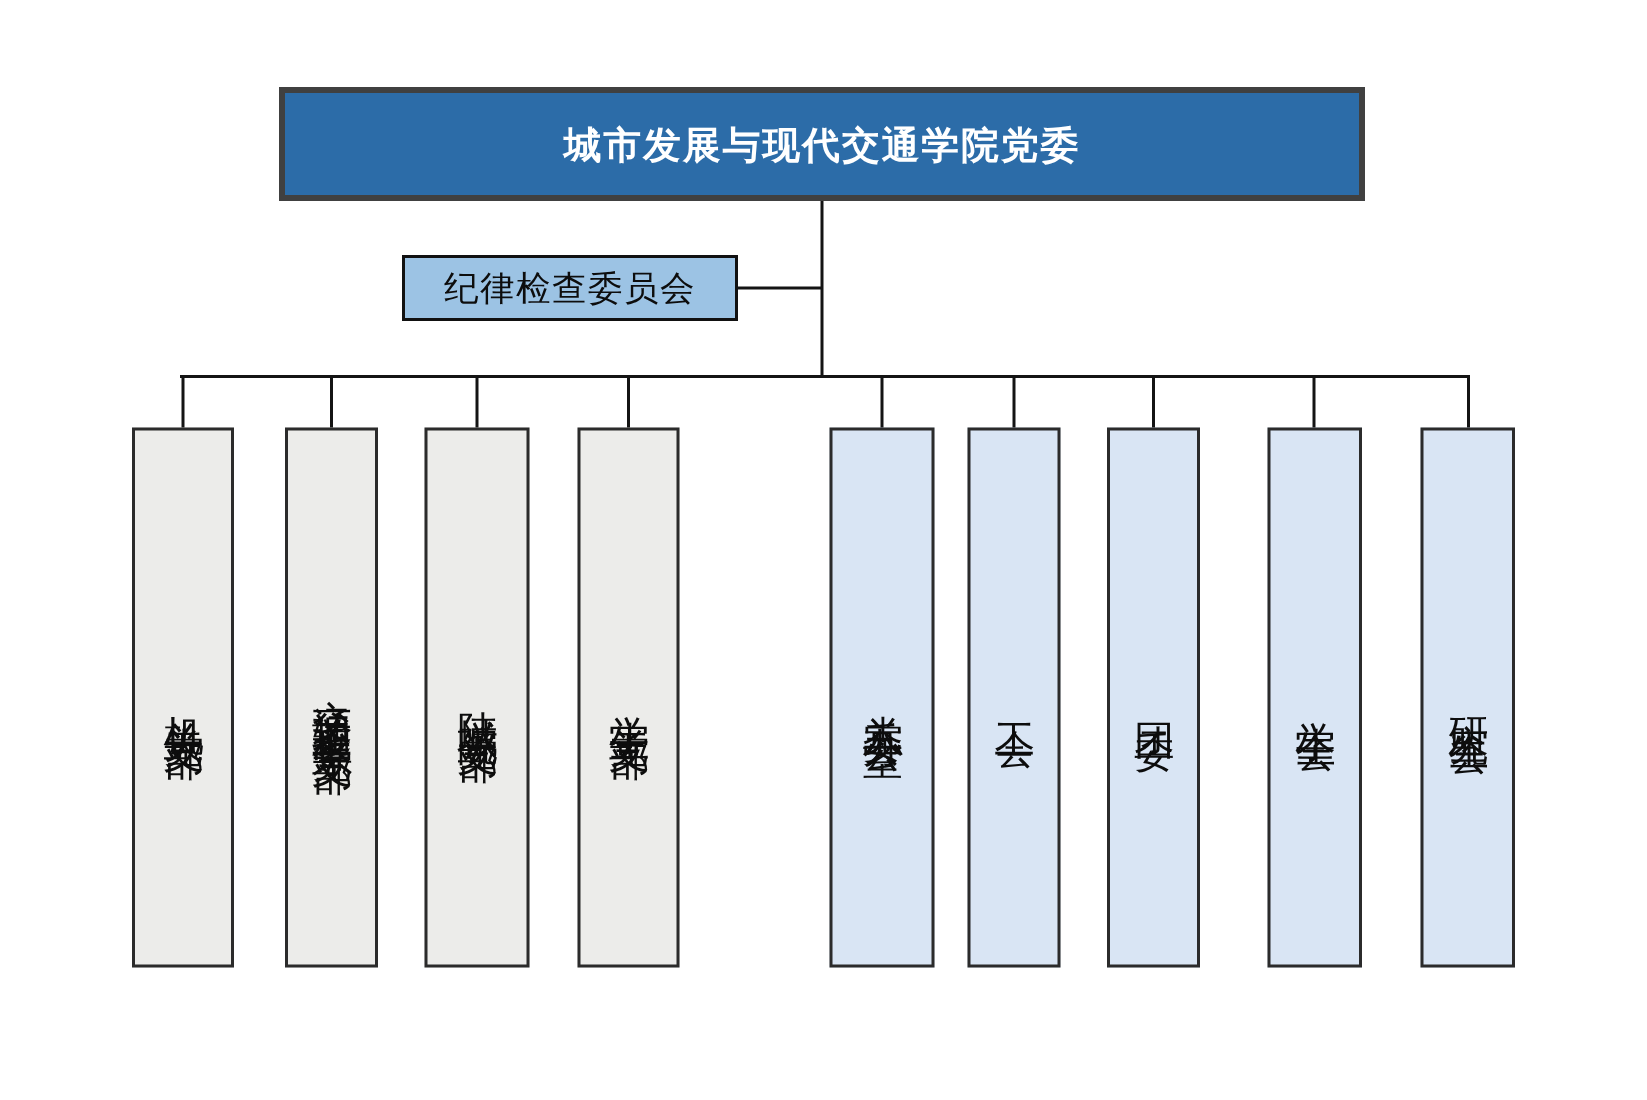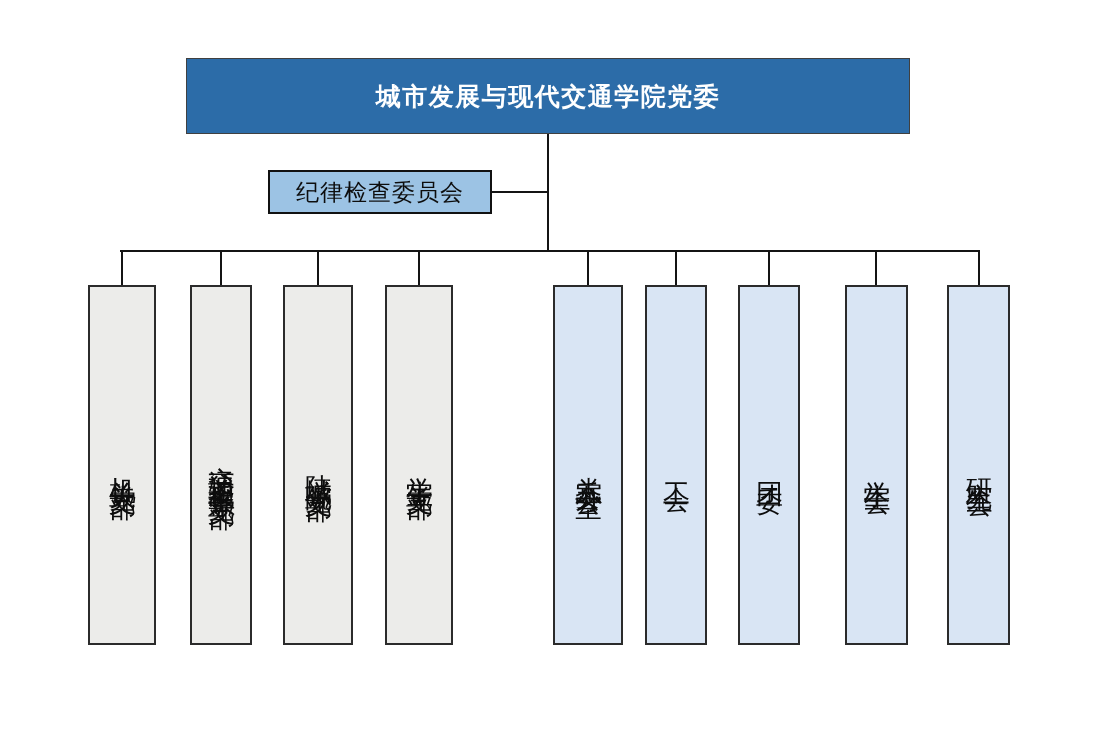--- a/index.html
+++ b/index.html
@@ -27,21 +27,21 @@
   .h-line { height: 2px; }
 
   
   .root-box {
     position: absolute;
     left: 186px;
     top: 58px;
     width: 724px;
     height: 76px;
     background: #2C6CA8;
-    border: 1px solid #404040;
+    border: 4px solid #404040;
     box-sizing: border-box;
     display: flex;
     align-items: center;
     justify-content: center;
   }
   .root-box .label {
     color: #ffffff;
     font-size: 25px;
     font-weight: bold;
     letter-spacing: 1.5px;

